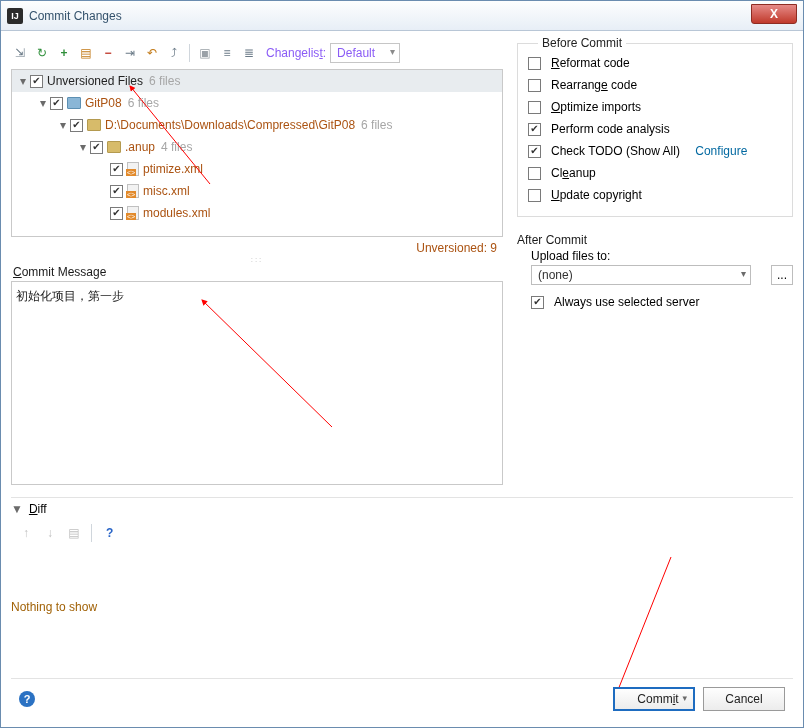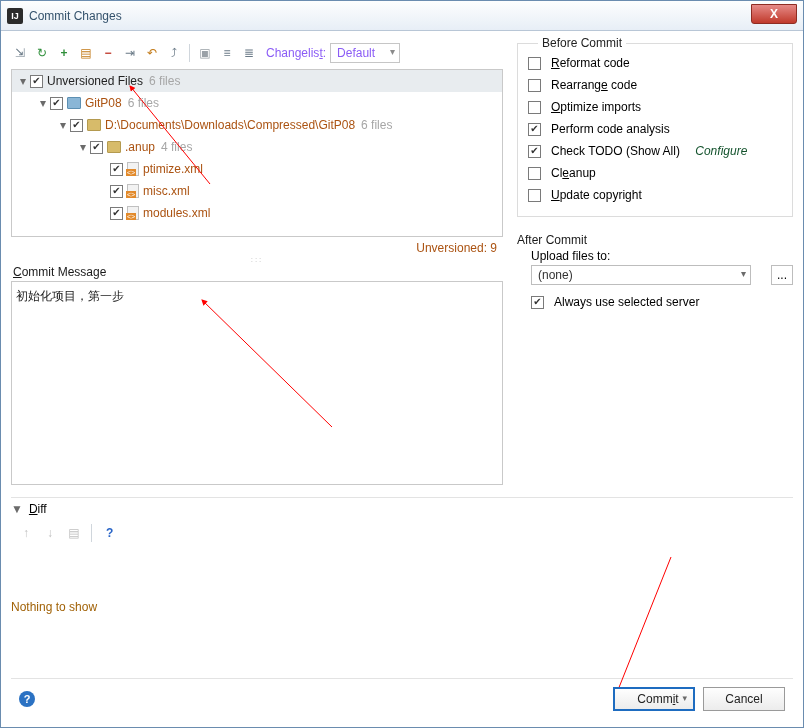--- a/index.html
+++ b/index.html
@@ -38,21 +38,21 @@
 .node-meta { color: #a6a6a6; margin-left: 6px; }
 .status-line { text-align: right; color: #ab5312; padding: 4px 6px 0 0; font-size: 12px; }
 .gripper { height: 6px; text-align: center; color: #bcbcbc; font-size: 8px; letter-spacing: 2px; user-select: none; }
 .section-label { color: #1a1a1a; padding: 4px 0 2px 2px; }
 .section-label u { text-decoration: underline; }
 .msgbox { border: 1px solid #c9c9c9; height: 204px; padding: 3px 4px; font-size: 15px; color: #1a1a1a; line-height: 20px; font-family: "Microsoft YaHei","Segoe UI",sans-serif; overflow: hidden; }
 .fieldset { border: 1px solid #dcdcdc; padding: 8px 10px 10px 10px; position: relative; margin-top: 2px; }
 .fieldset .legend { position: absolute; top: -8px; left: 20px; background: #fff; padding: 0 4px; color: #222; }
 .opt { display: flex; align-items: center; height: 22px; gap: 6px; }
 .opt label u { text-decoration: underline; }
-.link { color: #14532d; cursor: pointer; font-style: italic; }
+.link { color: #0369a1; cursor: pointer; }
 .after-wrap { margin-top: 12px; }
 .upload-row { display: flex; align-items: center; gap: 20px; margin-top: 2px; }
 .selectbox { flex: 1; border: 1px solid #bdbdbd; background: #ffffff; padding: 2px 18px 2px 6px; position: relative; color: #333; }
 .selectbox::after { content: "▾"; position: absolute; right: 4px; top: 2px; color: #6b6b6b; font-size: 10px; }
 .dots { width: 22px; height: 20px; border: 1px solid #bdbdbd; background: #fff; display: flex; align-items: center; justify-content: center; }
 .diff-section { margin-top: 6px; }
 .diff-header { display: flex; align-items: center; gap: 6px; border-top: 1px solid #e3e3e3; padding-top: 4px; }
 .diff-header .chev { color: #6b6b6b; }
 .diff-toolbar { display: flex; align-items: center; gap: 6px; padding: 8px 0 0 6px; }
 .diff-toolbar .dbtn { color: #bfbfbf; width: 18px; height: 18px; display: flex; align-items: center; justify-content: center; }

